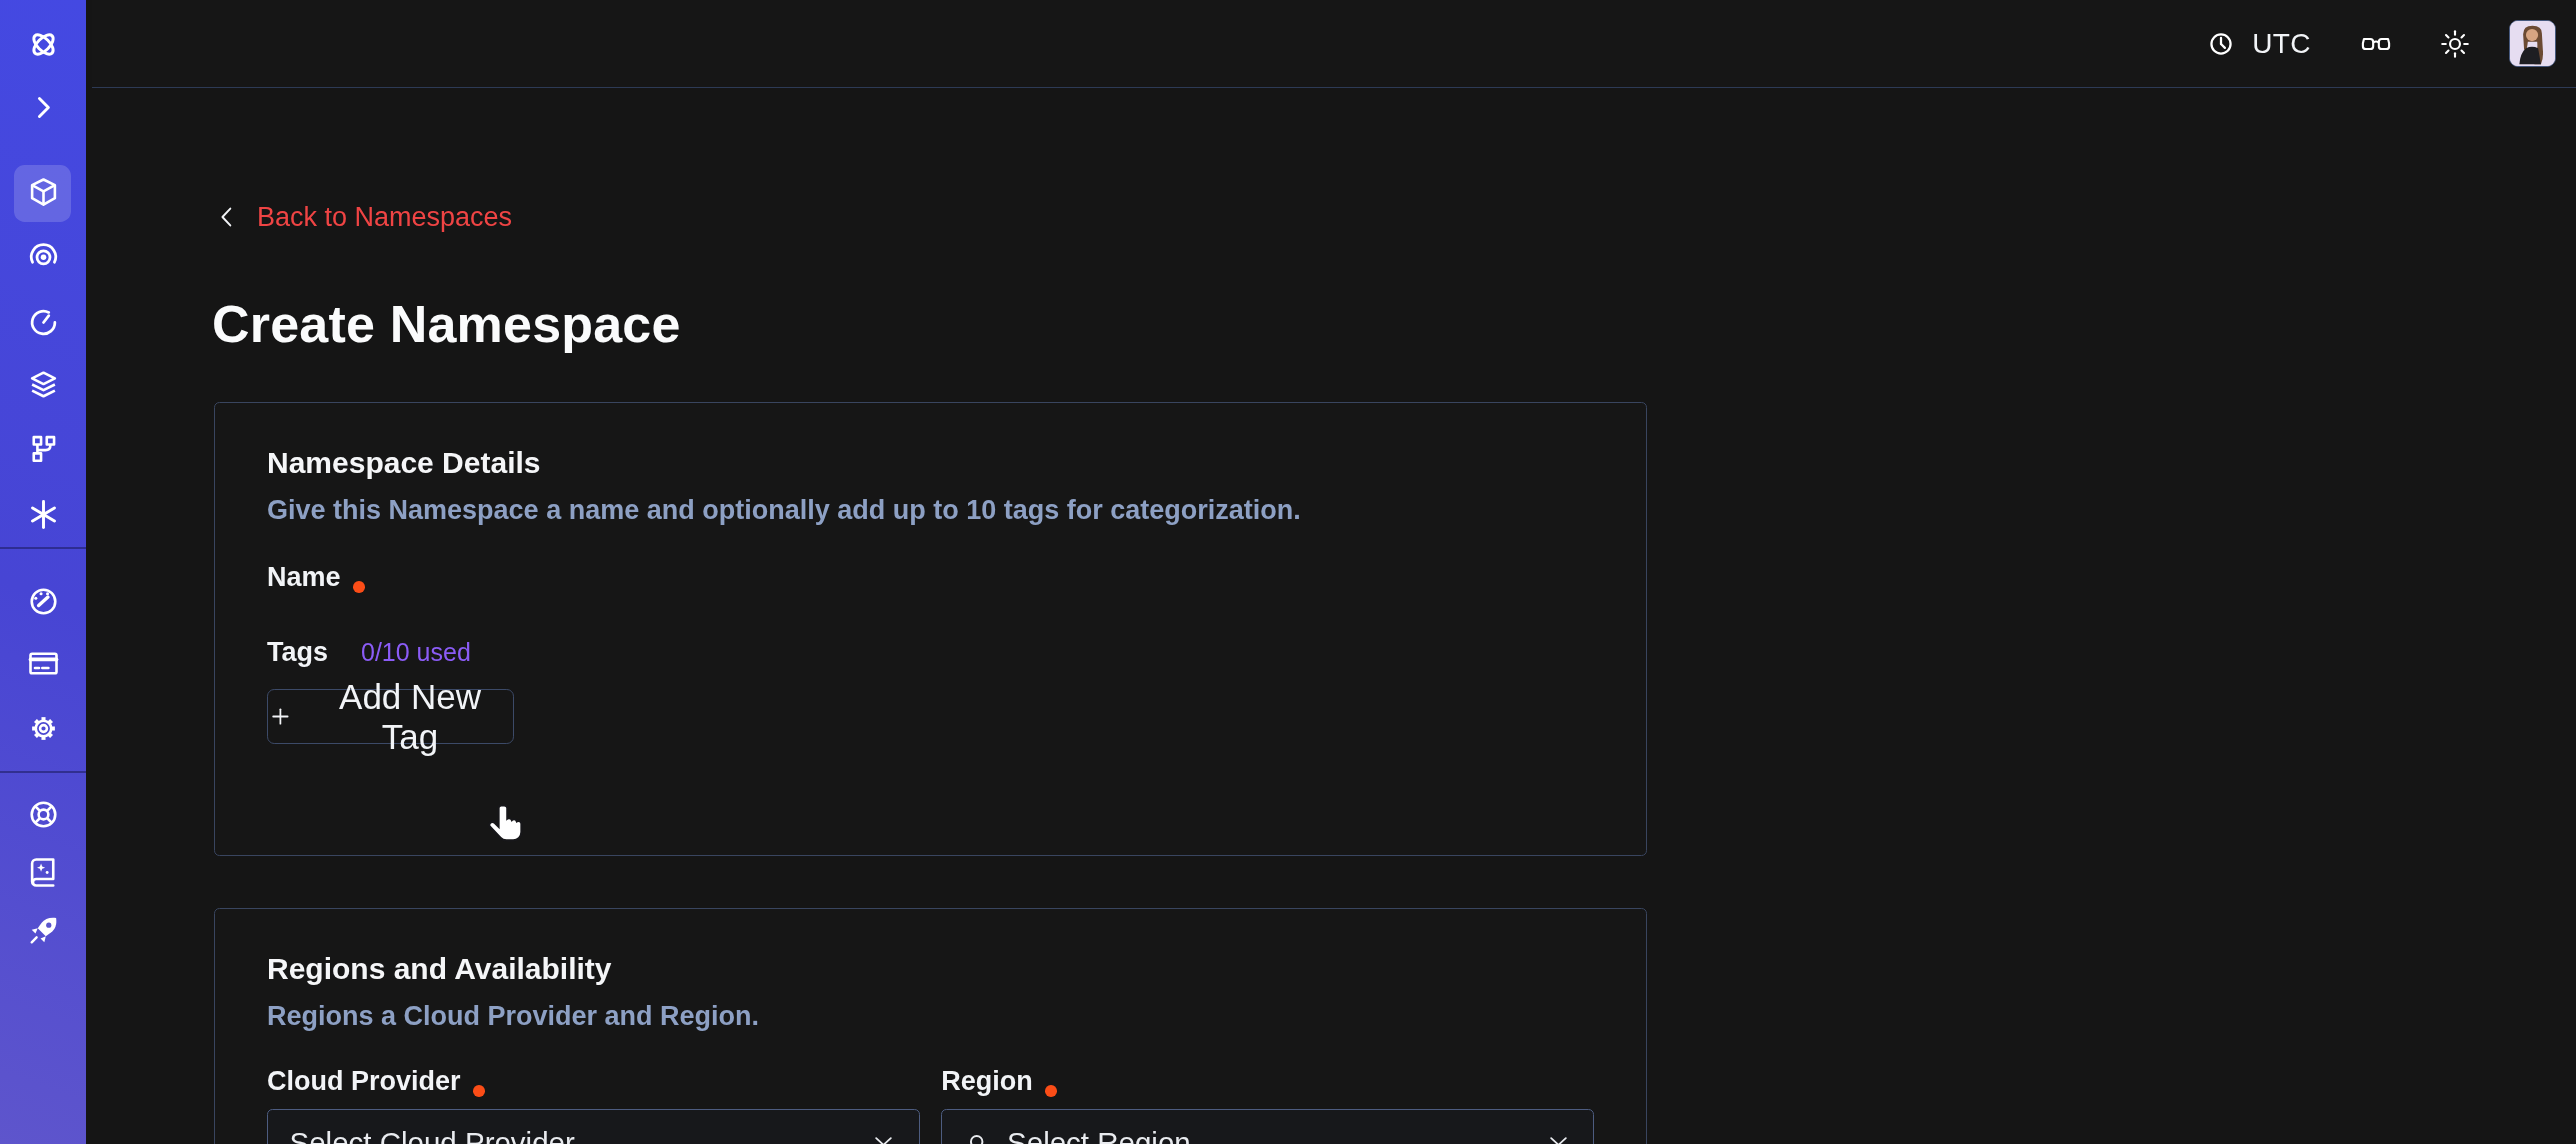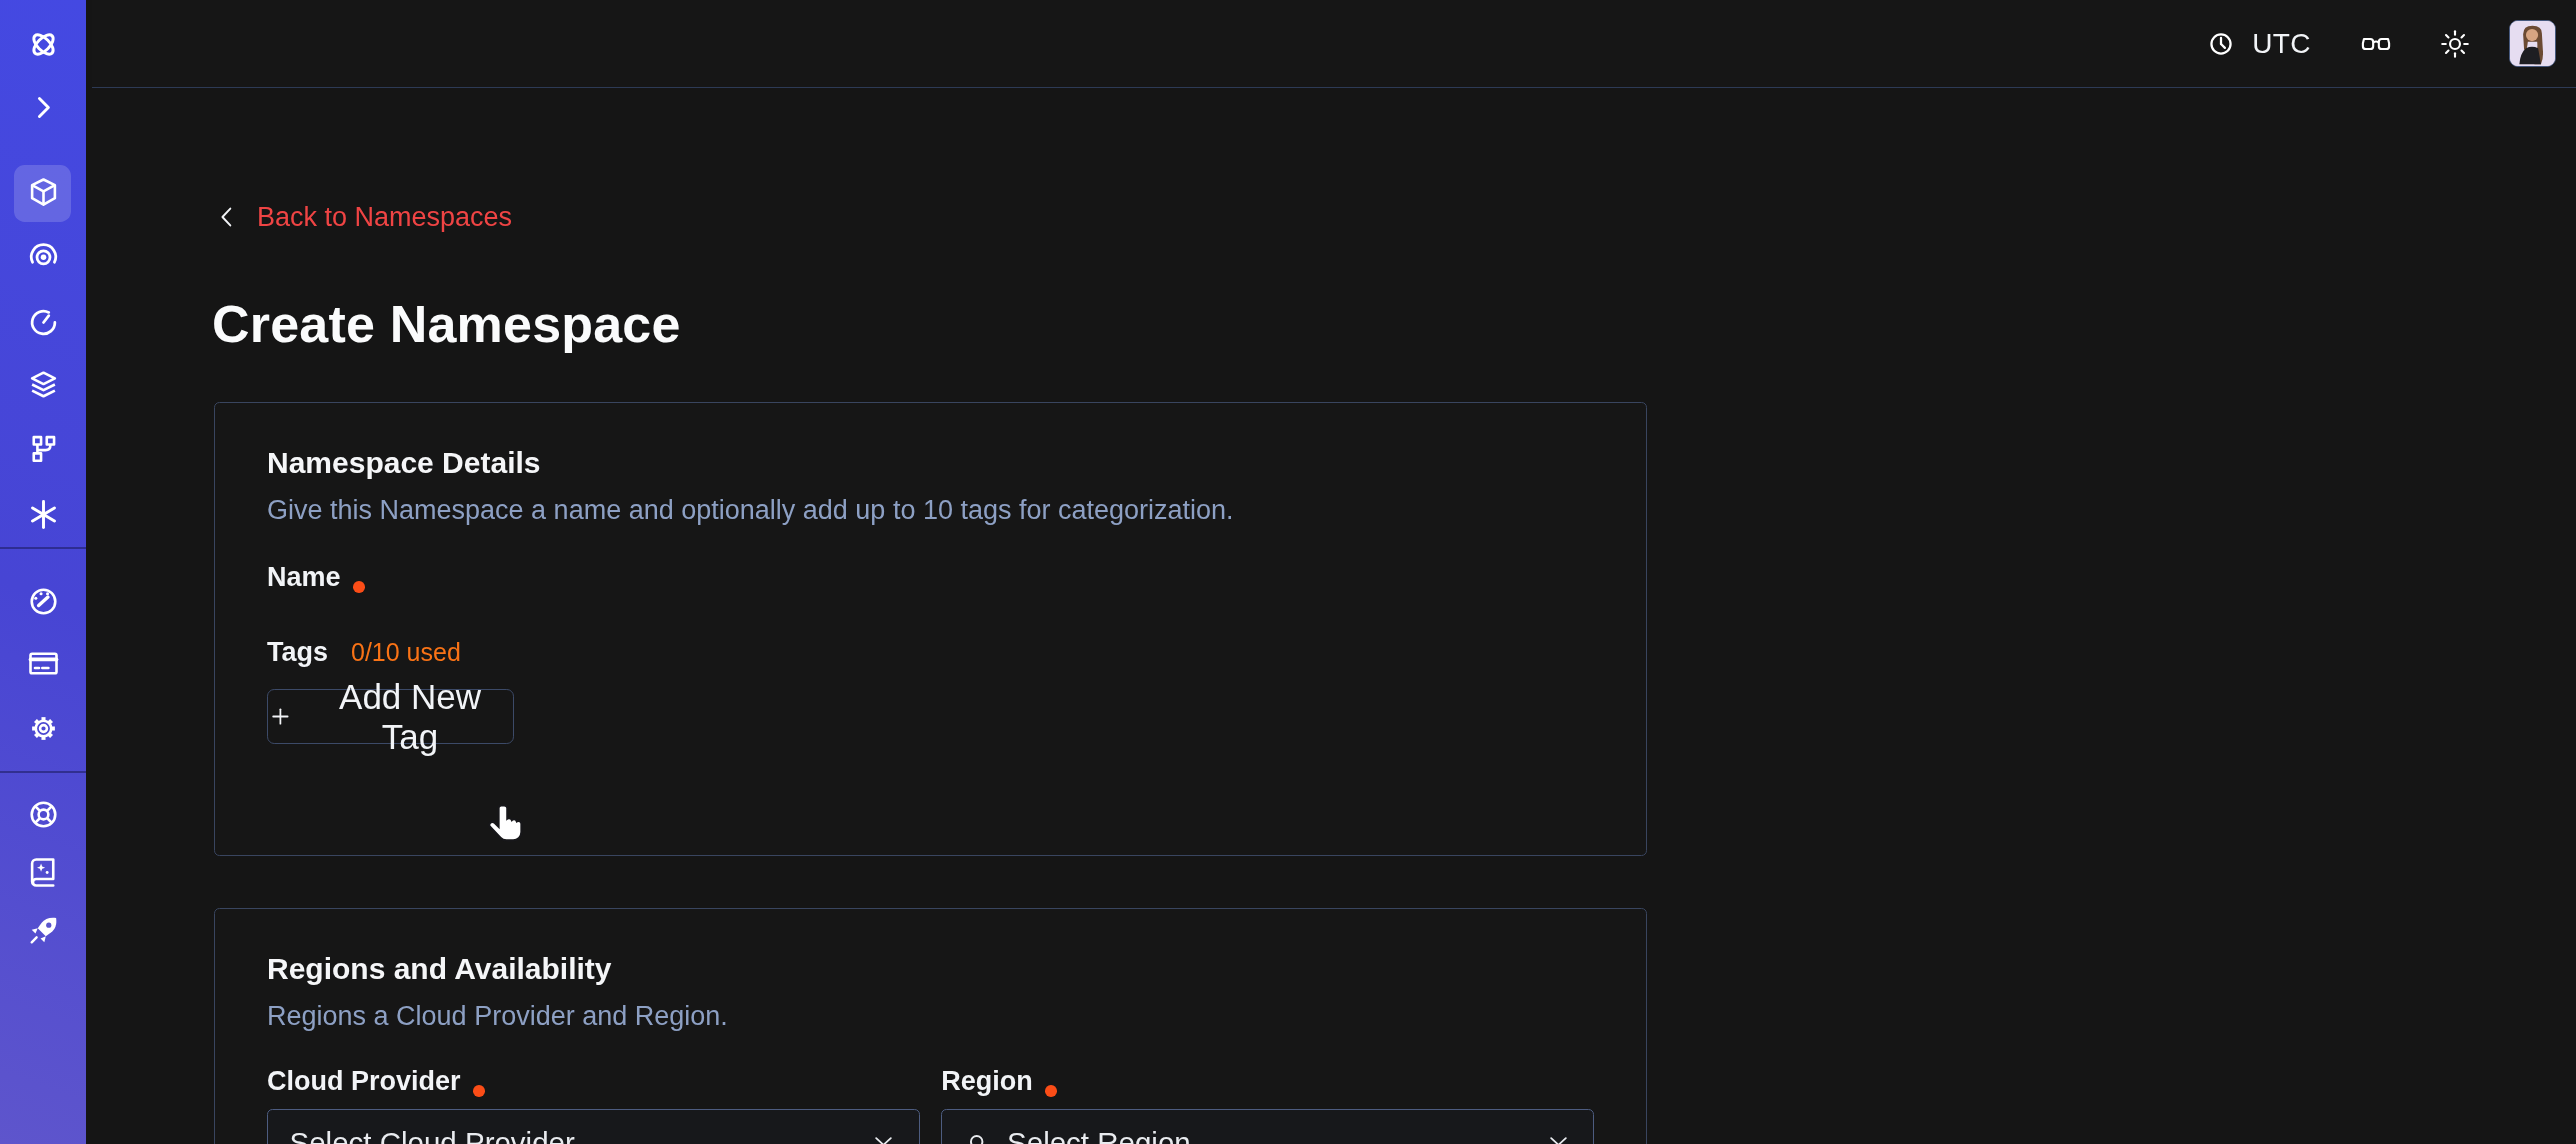--- a/index.html
+++ b/index.html
@@ -69,38 +69,38 @@
   .card {
     position:absolute; left:214px; width:1433px;
     border:1.8px solid #39455f; border-radius:5.4px;
     padding:41px 52px;
     background:#161616;
   }
   .card-details { top:402px; height:454px; }
   .card-regions { top:908px; height:385px; }
 
   .card h2 { font-size:30px; font-weight:600; line-height:38px; color:#f5f6f8; }
-  .card-desc { margin-top:10.7px; font-size:27px; line-height:34px; color:#8da0c4; }
+  .card-desc { margin-top:10.7px; font-size:27px; line-height:34px; color:#8da0c4;font-weight:bold; }
 
   .field-label {
     margin-top:34px; display:flex; align-items:flex-end; gap:12.5px;
     font-size:27px; font-weight:600; color:#f2f4f7; line-height:32px;
   }
   .req-dot { width:11.6px; height:11.6px; border-radius:50%; background:#fb4d17; margin-top:1.8px; }
 
   .text-input {
     margin-top:12.5px; display:block; width:573px; height:68px;
     background:#191a1d; border:1.8px solid #51607f; border-radius:5.4px;
     color:#f0f2f4; font-size:29.5px; font-family:"Liberation Sans", sans-serif;
     padding:0 19.7px; outline:none;
   }
 
   .tags-row { margin-top:36px; display:flex; align-items:baseline; gap:23px; }
   .tags-label { font-size:27px; font-weight:600; color:#f2f4f7;margin-top:8px; }
-  .tags-count { font-size:25px; color:#f97316; }
+  .tags-count { font-size:25px; color:#8b5cf6;margin-left:10px; }
 
   .add-tag-btn {
     margin-top:21.5px; width:247px; height:55px;
     border:1.8px solid #3c4a68; border-radius:7.2px;
     display:flex; align-items:center; justify-content:center; gap:14.3px;
     cursor:pointer; background:transparent; color:#f2f4f7;
   }
   .add-tag-btn svg { width:25px; height:25px; }
   .add-tag-label { font-size:35px; }
 

